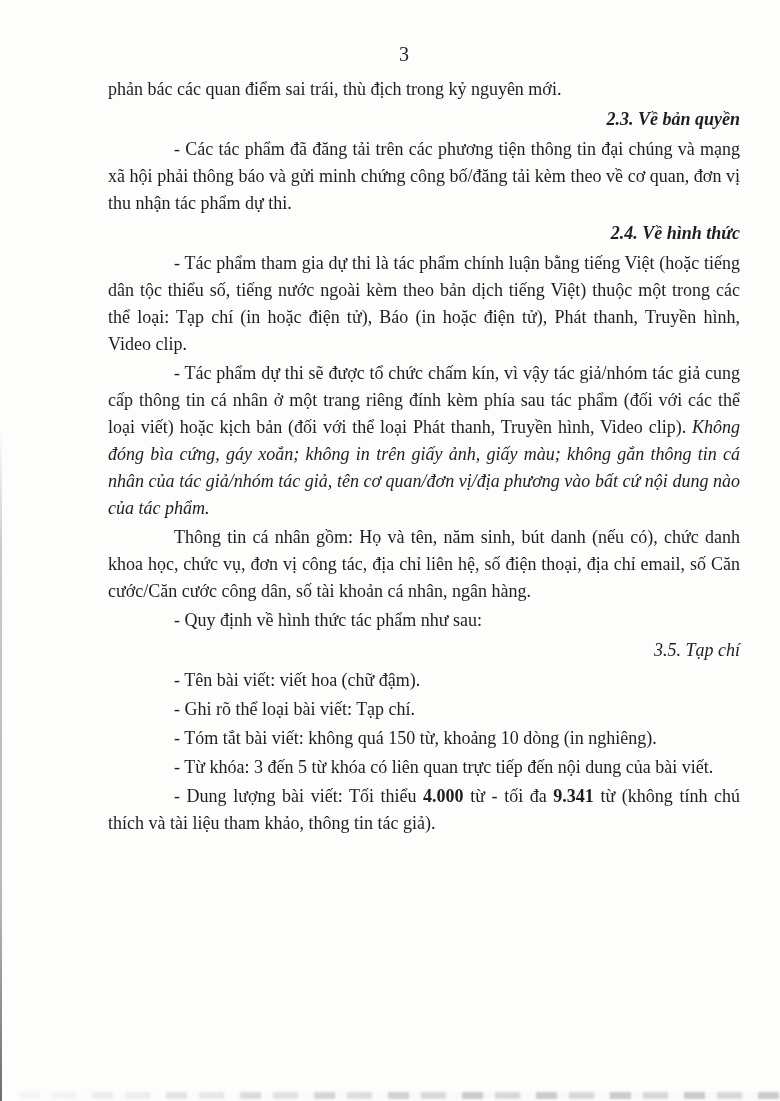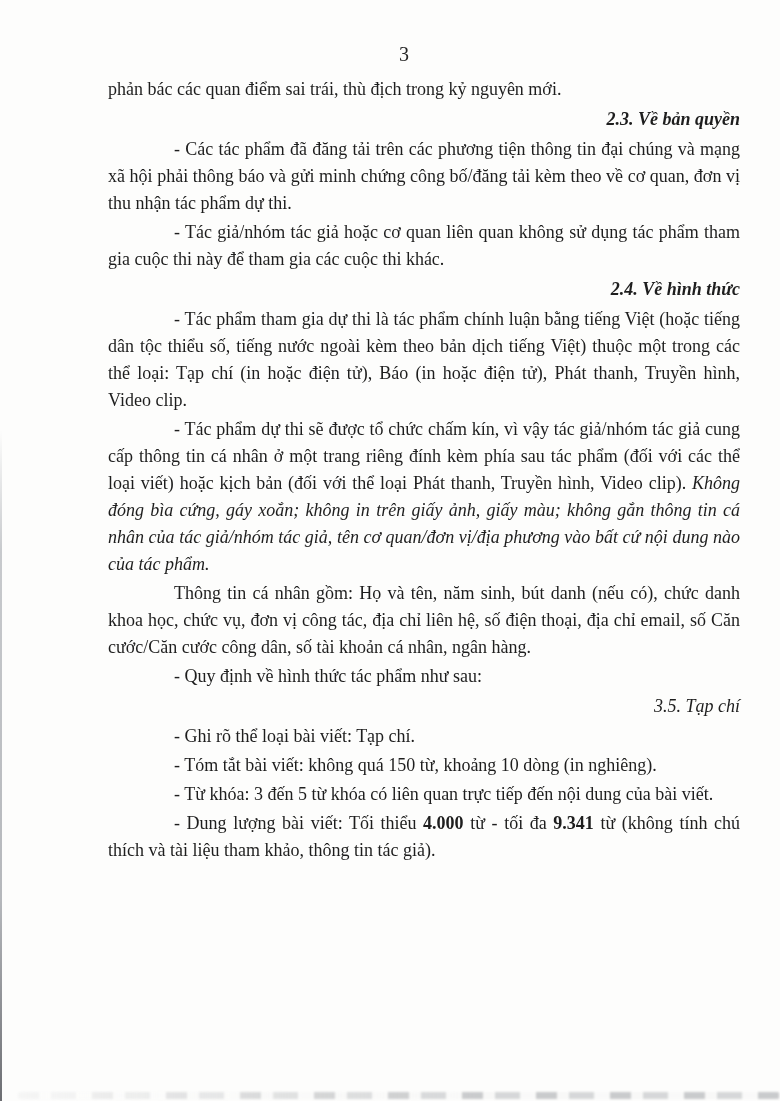--- a/index.html
+++ b/index.html
@@ -86,27 +86,27 @@
 </head>
 <body>
 
 <div class="page">
   <div class="page-number">3</div>
 
   <div class="doc" id="doc-body">
       <p class="para continuation"><span>phản bác các quan điểm sai trái, thù địch trong kỷ nguyên mới.</span></p>
       <p class="para heading"><span class="run-b run-i">2.3. Về bản quyền</span></p>
       <p class="para indent"><span>- Các tác phẩm đã đăng tải trên các phương tiện thông tin đại chúng và mạng xã hội phải thông báo và gửi minh chứng công bố/đăng tải kèm theo về cơ quan, đơn vị thu nhận tác phẩm dự thi.</span></p>
-      <p class="para indent"><span>- Tác giả/nhóm tác giả hoặc cơ quan liên quan không sử dụng tác phẩm tham gia cuộc thi này để tham gia các cuộc thi khác.</span></p>
       <p class="para heading"><span class="run-b run-i">2.4. Về hình thức</span></p>
       <p class="para indent"><span>- Tác phẩm tham gia dự thi là tác phẩm chính luận bằng tiếng Việt (hoặc tiếng dân tộc thiểu số, tiếng nước ngoài kèm theo bản dịch tiếng Việt) thuộc một trong các thể loại: Tạp chí (in hoặc điện tử), Báo (in hoặc điện tử), Phát thanh, Truyền hình, Video clip.</span></p>
       <p class="para indent"><span>- Tác phẩm dự thi sẽ được tổ chức chấm kín, vì vậy tác giả/nhóm tác giả cung cấp thông tin cá nhân ở một trang riêng đính kèm phía sau tác phẩm (đối với các thể loại viết) hoặc kịch bản (đối với thể loại Phát thanh, Truyền hình, Video clip). </span><span class="run-i">Không đóng bìa cứng, gáy xoắn; không in trên giấy ảnh, giấy màu; không gắn thông tin cá nhân của tác giả/nhóm tác giả, tên cơ quan/đơn vị/địa phương vào bất cứ nội dung nào của tác phẩm.</span></p>
       <p class="para indent"><span>Thông tin cá nhân gồm: Họ và tên, năm sinh, bút danh (nếu có), chức danh khoa học, chức vụ, đơn vị công tác, địa chỉ liên hệ, số điện thoại, địa chỉ email, số Căn cước/Căn cước công dân, số tài khoản cá nhân, ngân hàng.</span></p>
       <p class="para indent"><span>- Quy định về hình thức tác phẩm như sau:</span></p>
       <p class="para subheading"><span class="run-i">3.5. Tạp chí</span></p>
+      <p class="para indent"><span>- Tên bài viết: viết hoa (chữ đậm).</span></p>
       <p class="para indent"><span>- Ghi rõ thể loại bài viết: Tạp chí.</span></p>
       <p class="para indent"><span>- Tóm tắt bài viết: không quá 150 từ, khoảng 10 dòng (in nghiêng).</span></p>
       <p class="para indent"><span>- Từ khóa: 3 đến 5 từ khóa có liên quan trực tiếp đến nội dung của bài viết.</span></p>
       <p class="para indent"><span>- Dung lượng bài viết: Tối thiểu </span><span class="run-b">4.000</span><span> từ - tối đa </span><span class="run-b">9.341</span><span> từ (không tính chú thích và tài liệu tham khảo, thông tin tác giả).</span></p>
     </div>
 
   <div class="scan-left-edge"></div>
   <div class="scan-bottom-band"></div>
 </div>
 

